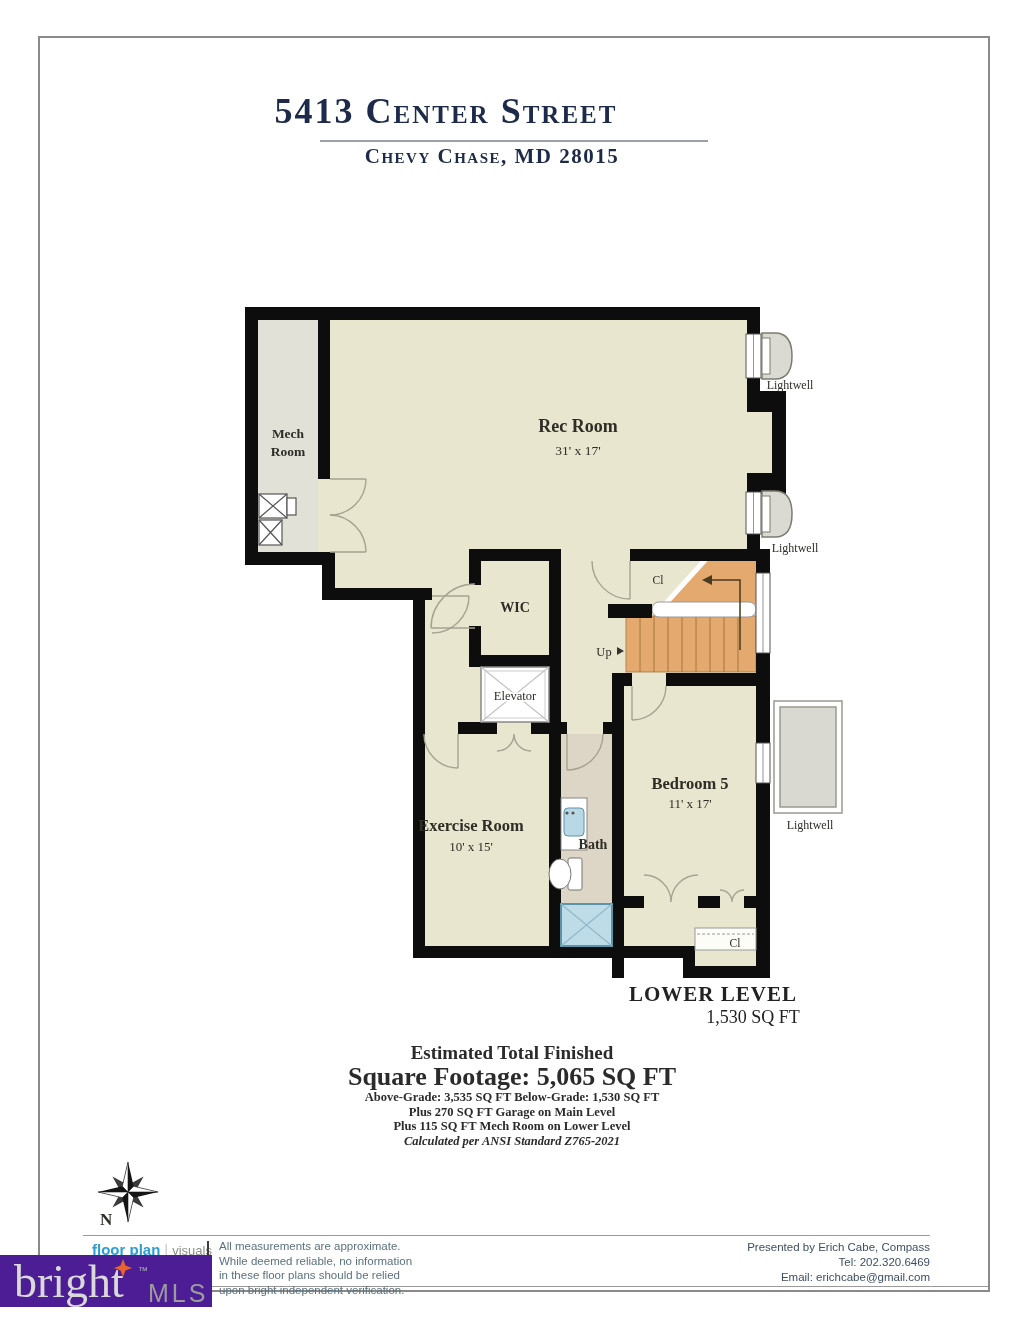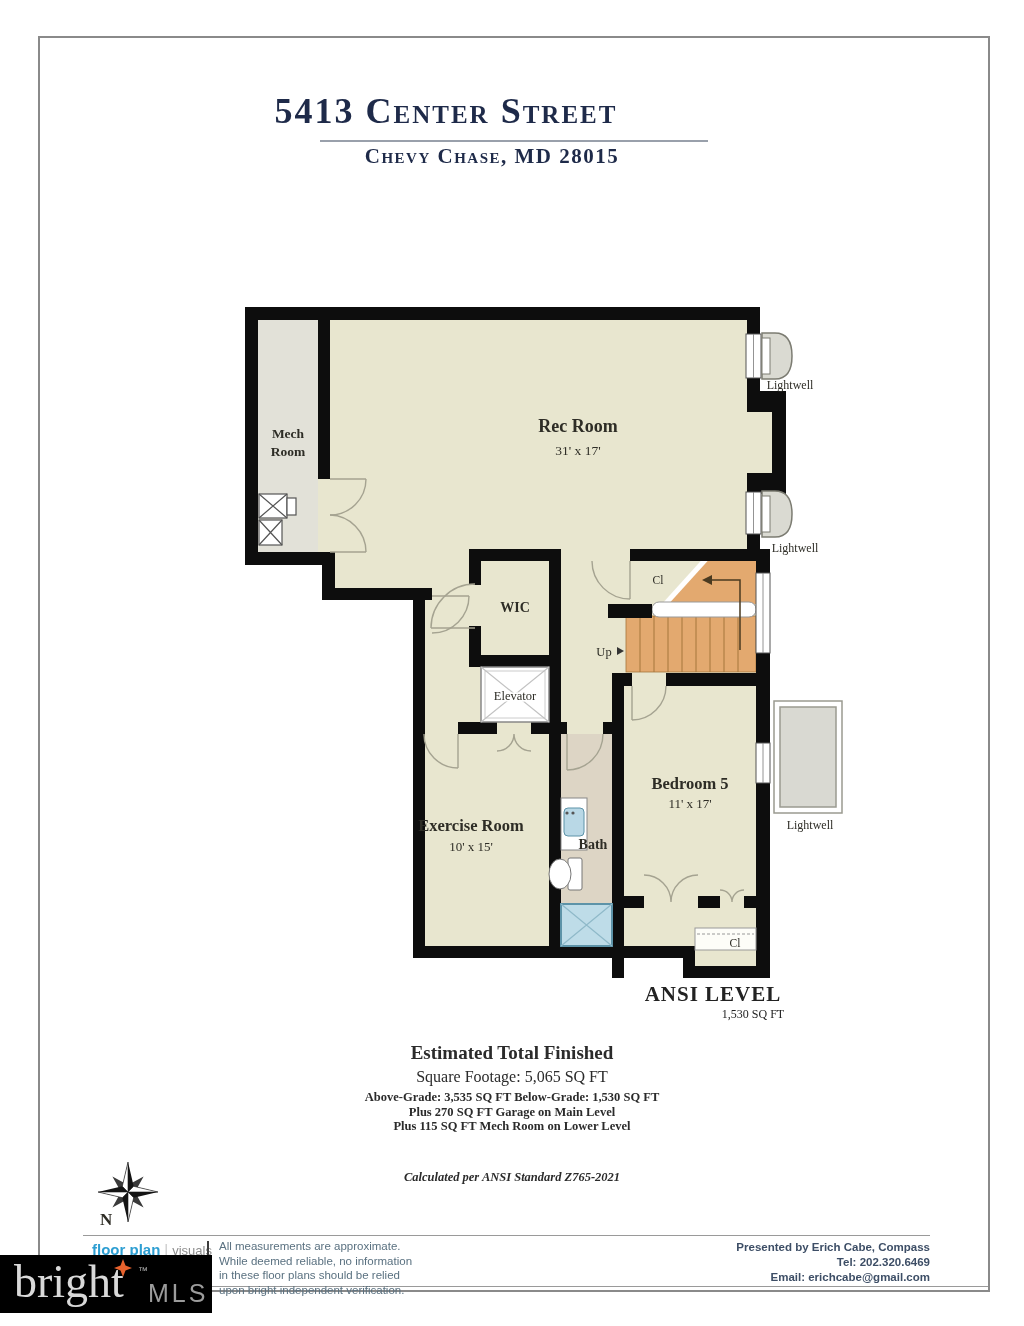--- a/index.html
+++ b/index.html
@@ -7,39 +7,39 @@
         font-family:"Liberation Serif",serif;}
   .abs{position:absolute;}
   #page-border{left:38px;top:36px;width:948px;height:1252px;border:2px solid #8a8a8a;}
   #title{left:0;top:90px;width:892px;text-align:center;font-size:36px;font-weight:700;
          color:#1e2a49;font-variant:small-caps;letter-spacing:2px;}
   #title-rule{left:320px;top:140px;width:388px;height:2px;background:#99a0ab;}
   #subtitle{left:0;top:144px;width:984px;text-align:center;font-size:21px;font-weight:700;
             color:#1e2a49;font-variant:small-caps;letter-spacing:1.5px;}
   #level-name{left:613px;top:982px;width:200px;text-align:center;font-size:21px;font-weight:600;
               color:#222;letter-spacing:1px;}
-  #level-sqft{left:653px;top:1007px;width:200px;text-align:center;font-size:12px;color:#222;}
+  #level-sqft{left:653px;top:1007px;width:200px;text-align:center;font-size:18px;color:#222;}
   #summary{left:212px;top:1042px;width:600px;text-align:center;color:#2b2b2b;}
   #summary .l1{font-size:19px;font-weight:600;line-height:22px;}
-  #summary .l2{font-size:16px;font-weight:400;line-height:26px;}
+  #summary .l2{font-size:26px;font-weight:700;line-height:26px;}
   #summary .sm{font-size:12.5px;font-weight:700;line-height:14.5px;}
-  #summary .it{font-size:12.5px;font-weight:600;font-style:italic;line-height:15px;margin-top:36px;}
+  #summary .it{font-size:12.5px;font-weight:600;font-style:italic;line-height:15px;}
   #footnote{left:212px;top:1163px;width:600px;text-align:center;font-size:12.5px;
             font-weight:700;color:#2b2b2b;}
   .rule{background:#9a9a9a;height:1px;}
   #footer-logo{left:92px;top:1241px;font-family:"Liberation Sans",sans-serif;font-size:15px;}
   #footer-logo .fp{color:#2d9ed2;font-weight:700;}
   #footer-logo .sep{color:#c9c9c9;font-weight:400;padding:0 4px;}
   #footer-logo .vis{color:#8d8d8d;font-size:13px;}
   #footer-divider{left:207px;top:1241px;width:2px;height:44px;background:#3d3d3d;}
   #disclaimer{left:219px;top:1239px;font-family:"Liberation Sans",sans-serif;font-size:11.5px;
               line-height:14.6px;color:#5a7180;}
   #presented{right:94px;top:1240px;text-align:right;font-family:"Liberation Sans",sans-serif;
-             font-size:11.5px;line-height:15px;color:#3d4e66;font-weight:700;}
-  #watermark{left:0;top:1255px;width:212px;height:58px;background:#000000;}
+             font-size:11.5px;line-height:15px;color:#3d4e66;font-weight:400;}
+  #watermark{left:0;top:1255px;width:212px;height:52px;background:#4c1d95;}
   #watermark .brand{position:absolute;left:14px;top:0px;font-family:"Liberation Serif",serif;
                     font-size:46px;color:#d9d9d9;}
   #watermark .tm{position:absolute;left:138px;top:10px;font-size:10px;color:#b5b5b5;
                  font-family:"Liberation Sans",sans-serif;}
   #watermark .mls{position:absolute;left:148px;top:24px;font-family:"Liberation Sans",sans-serif;
                   font-size:25px;letter-spacing:3px;color:#9c9c9c;}
   svg text{font-family:"Liberation Serif",serif;fill:#2e2d26;}
 </style>
 </head>
 <body>
@@ -218,21 +218,21 @@
         <polygon points="98,1192 122.3,1197.7 128,1192"></polygon>
       </g>
       <text x="100" y="1225" font-size="17" font-weight="600">N</text>
     </g>
   </svg>
 
   <div class="abs" id="title">5413 Center Street</div>
   <div class="abs" id="title-rule"></div>
   <div class="abs" id="subtitle">Chevy Chase, MD 28015</div>
 
-  <div class="abs" id="level-name">ANSI LEVEL</div>
+  <div class="abs" id="level-name">LOWER LEVEL</div>
   <div class="abs" id="level-sqft">1,530 SQ FT</div>
 
   <div class="abs" id="summary">
     <div class="l1">Estimated Total Finished</div>
     <div class="l2">Square Footage: 5,065 SQ FT</div>
     <div class="sm">Above-Grade: 3,535 SQ FT    Below-Grade: 1,530 SQ FT</div>
     <div class="sm">Plus 270 SQ FT Garage on Main Level</div>
     <div class="sm">Plus 115 SQ FT Mech Room on Lower Level</div>
     <div class="it">Calculated per ANSI Standard Z765-2021</div>
   </div>

